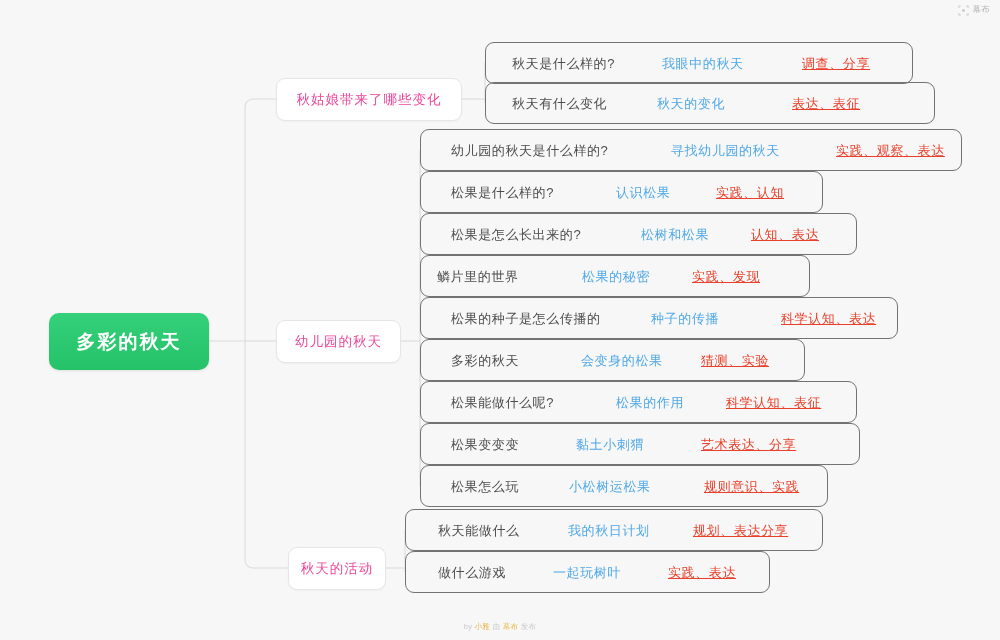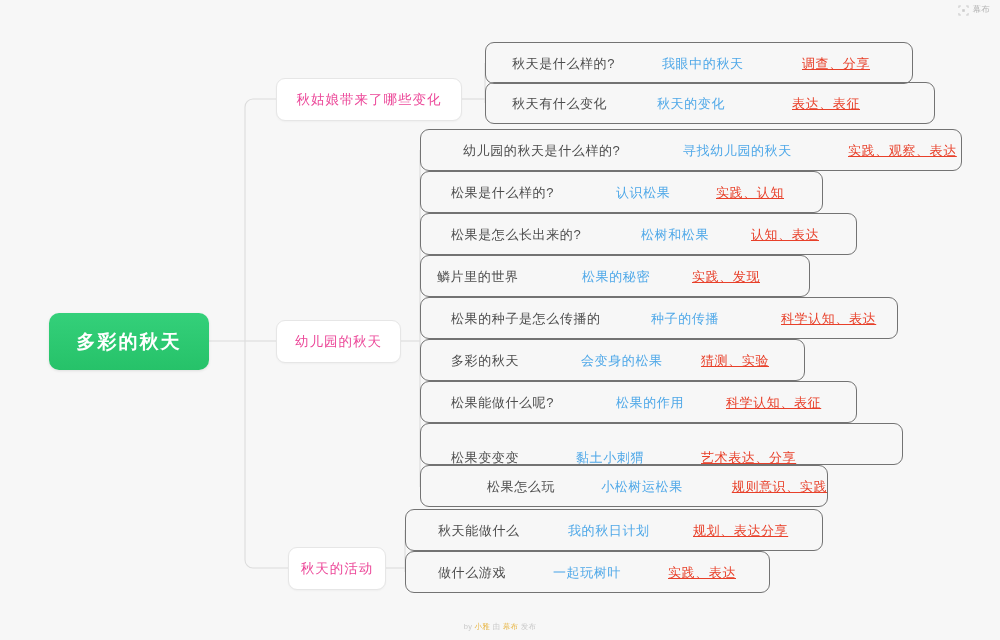--- a/index.html
+++ b/index.html
@@ -170,21 +170,21 @@
   <div class="leaf" style="left:485px; top:82px; width:450px;">
     <span class="cell c-title" style="margin-left:26px; width:145px;">秋天有什么变化</span>
     <span class="cell c-theme" style="width:135px;">秋天的变化</span>
     <span class="cell c-goal">表达、表征</span>
   </div>
 
   <div class="node branch-node" style="left:276px; top:320px; width:125px; height:43px;">
     <span>幼儿园的秋天</span>
   </div>
 
-  <div class="leaf" style="left:420px; top:129px; width:542px;padding-left:12px;">
+  <div class="leaf" style="left:420px; top:129px; width:542px;">
     <span class="cell c-title" style="margin-left:30px; width:220px;">幼儿园的秋天是什么样的?</span>
     <span class="cell c-theme" style="width:165px;">寻找幼儿园的秋天</span>
     <span class="cell c-goal">实践、观察、表达</span>
   </div>
 
   <div class="leaf" style="left:420px; top:171px; width:403px;">
     <span class="cell c-title" style="margin-left:30px; width:165px;">松果是什么样的?</span>
     <span class="cell c-theme" style="width:100px;">认识松果</span>
     <span class="cell c-goal">实践、认知</span>
   </div>
@@ -212,27 +212,27 @@
     <span class="cell c-theme" style="width:120px;">会变身的松果</span>
     <span class="cell c-goal">猜测、实验</span>
   </div>
 
   <div class="leaf" style="left:420px; top:381px; width:437px;">
     <span class="cell c-title" style="margin-left:30px; width:165px;">松果能做什么呢?</span>
     <span class="cell c-theme" style="width:110px;">松果的作用</span>
     <span class="cell c-goal">科学认知、表征</span>
   </div>
 
-  <div class="leaf" style="left:420px; top:423px; width:483px;align-items:flex-end;">
+  <div class="leaf" style="left:420px; top:423px; width:440px;">
     <span class="cell c-title" style="margin-left:30px; width:125px;">松果变变变</span>
     <span class="cell c-theme" style="width:125px;">黏土小刺猬</span>
     <span class="cell c-goal">艺术表达、分享</span>
   </div>
 
-  <div class="leaf" style="left:420px; top:465px; width:408px;padding-left:36px;">
+  <div class="leaf" style="left:420px; top:465px; width:408px;">
     <span class="cell c-title" style="margin-left:30px; width:118px;">松果怎么玩</span>
     <span class="cell c-theme" style="width:135px;">小松树运松果</span>
     <span class="cell c-goal">规则意识、实践</span>
   </div>
 
   <div class="node branch-node" style="left:288px; top:547px; width:98px; height:43px;">
     <span>秋天的活动</span>
   </div>
 
   <div class="leaf" style="left:405px; top:509px; width:418px;">

